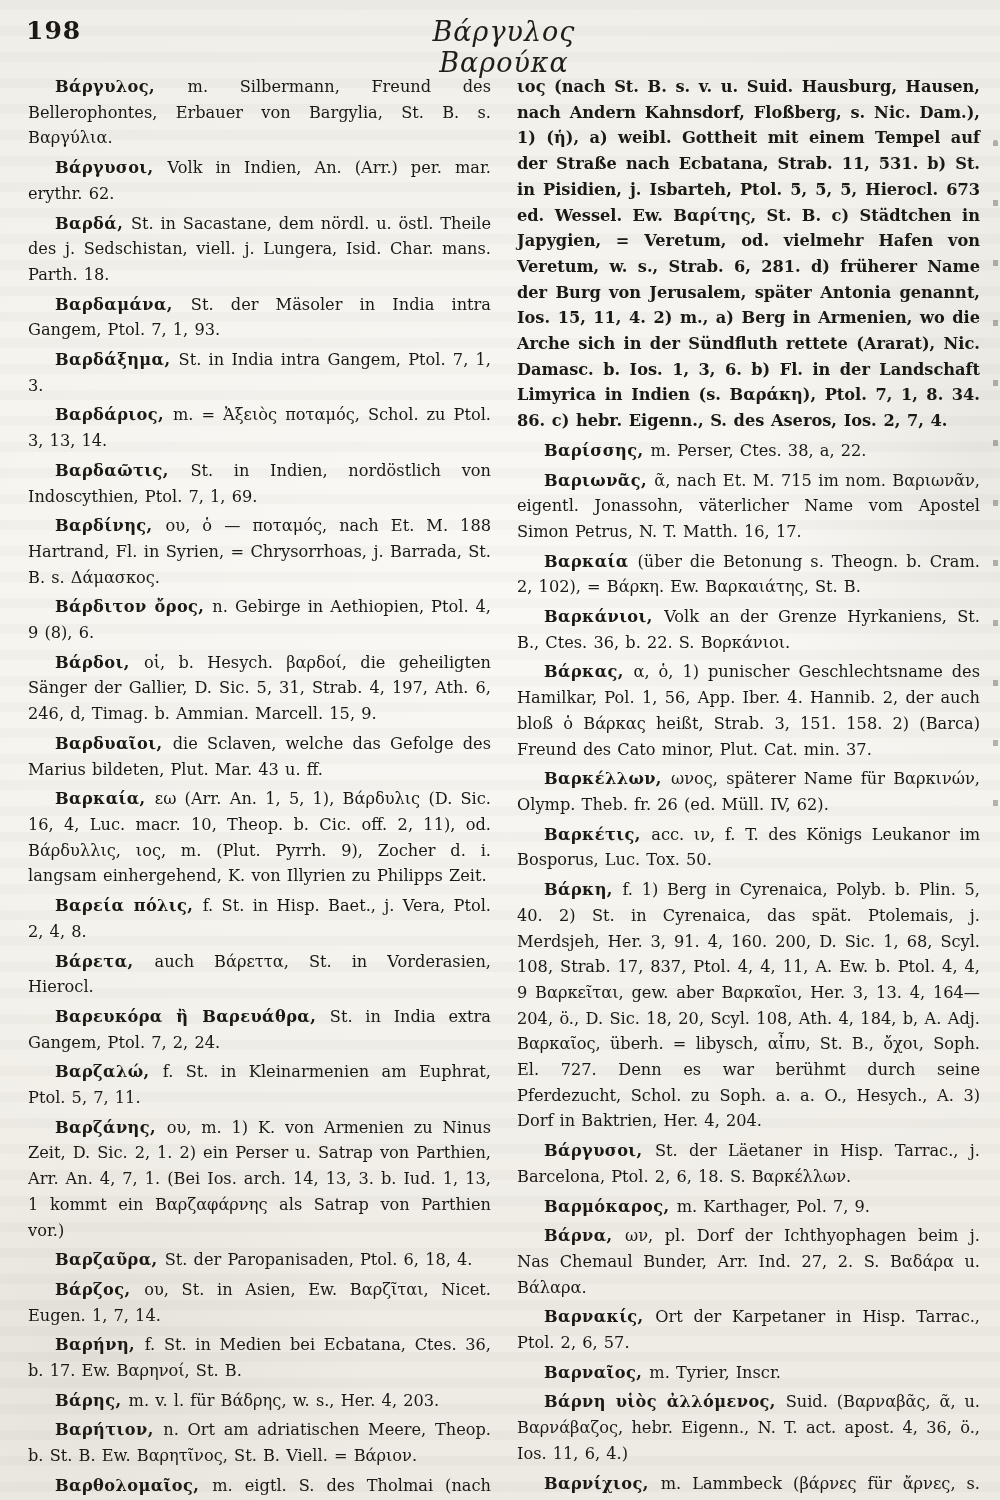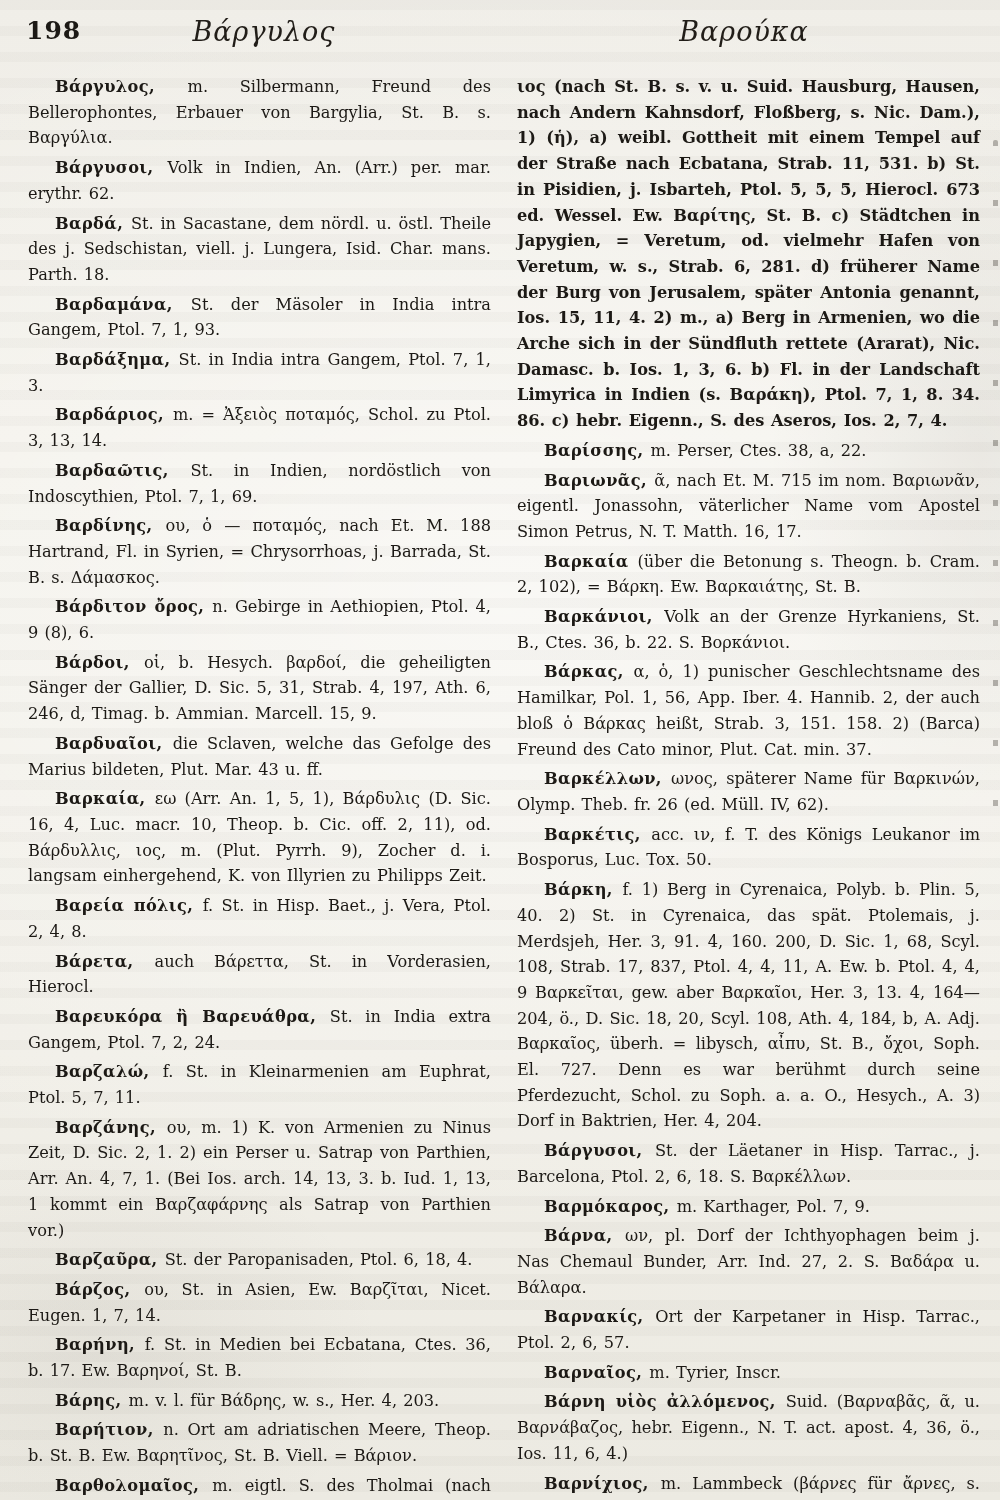--- a/index.html
+++ b/index.html
@@ -41,21 +41,21 @@
       rgba(60,55,48,0.35) 0 6px, rgba(0,0,0,0) 6px 60px);
     border-radius: 2px;
     pointer-events: none;
   }
   .inner {
     position: relative;
     padding: 16px 16px 0 24px;
   }
   .page-header {
     display: grid;
-    grid-template-columns: 1fr 1fr;
+    grid-template-columns: 1fr;
     align-items: baseline;
     height: 46px;
     margin-bottom: 8px;
   }
   .head-cell { position: relative; text-align: center; }
   .page-number {
     position: absolute;
     left: 2px; top: 0;
     font-size: 25px;
     font-weight: bold;

